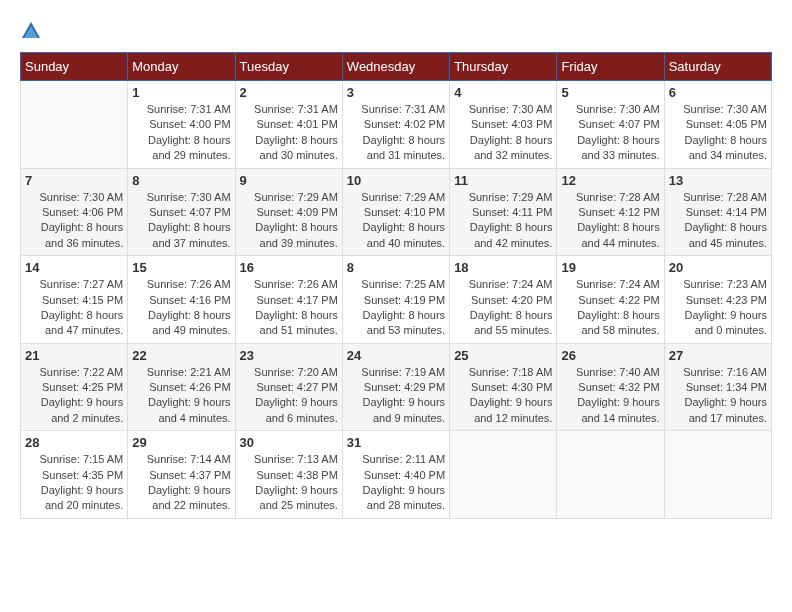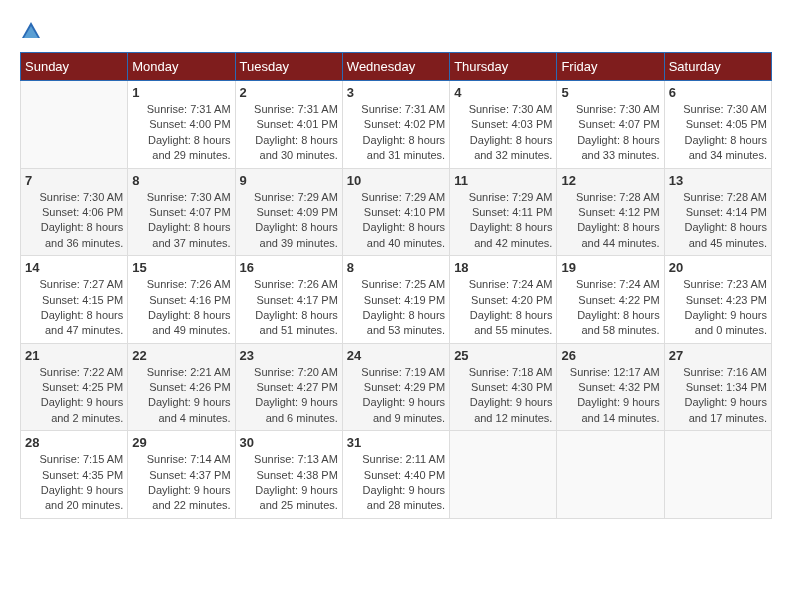--- a/index.html
+++ b/index.html
@@ -331,21 +331,21 @@
         <span class="day-number">25</span>
         <div class="day-info">
           <span>Sunrise: 7:18 AM</span><br>
           <span>Sunset: 4:30 PM</span><br>
           <span>Daylight: 9 hours and 12 minutes.</span>
         </div>
       </td>
         <td>
         <span class="day-number">26</span>
         <div class="day-info">
-          <span>Sunrise: 12:17 AM</span><br>
+          <span>Sunrise: 7:40 AM</span><br>
           <span>Sunset: 4:32 PM</span><br>
           <span>Daylight: 9 hours and 14 minutes.</span>
         </div>
       </td>
         <td>
         <span class="day-number">27</span>
         <div class="day-info">
           <span>Sunrise: 7:16 AM</span><br>
           <span>Sunset: 1:34 PM</span><br>
           <span>Daylight: 9 hours and 17 minutes.</span>

